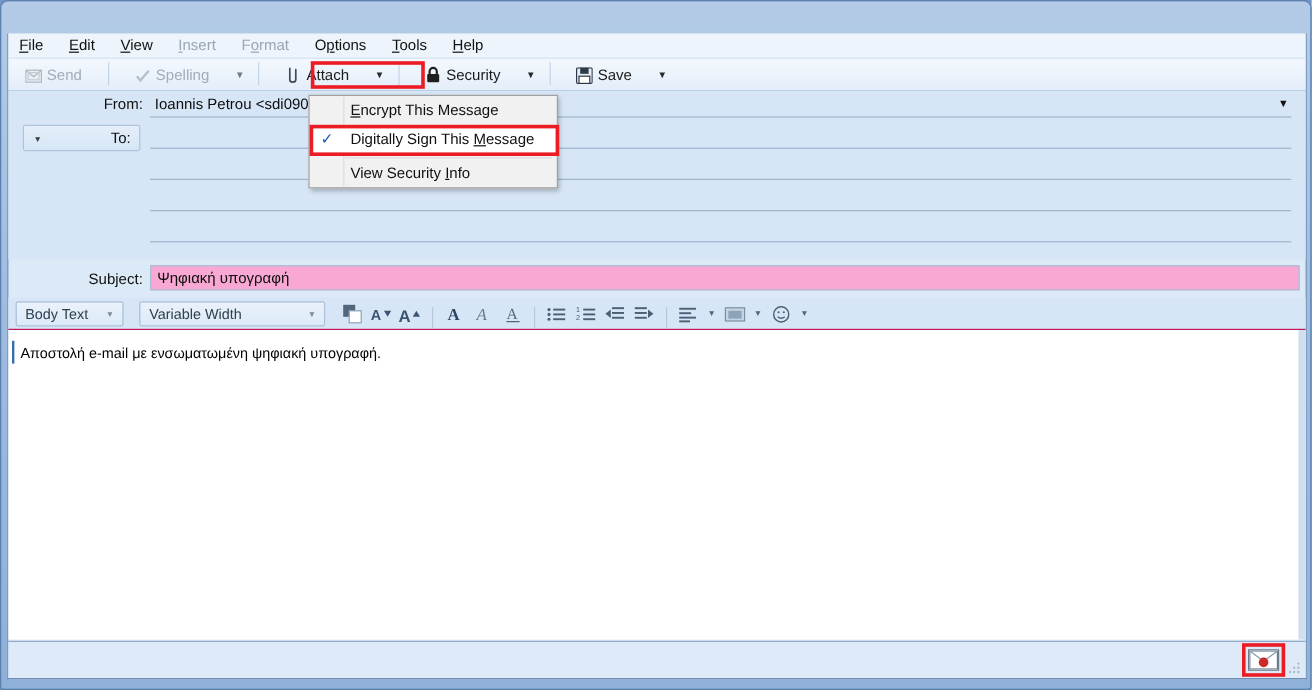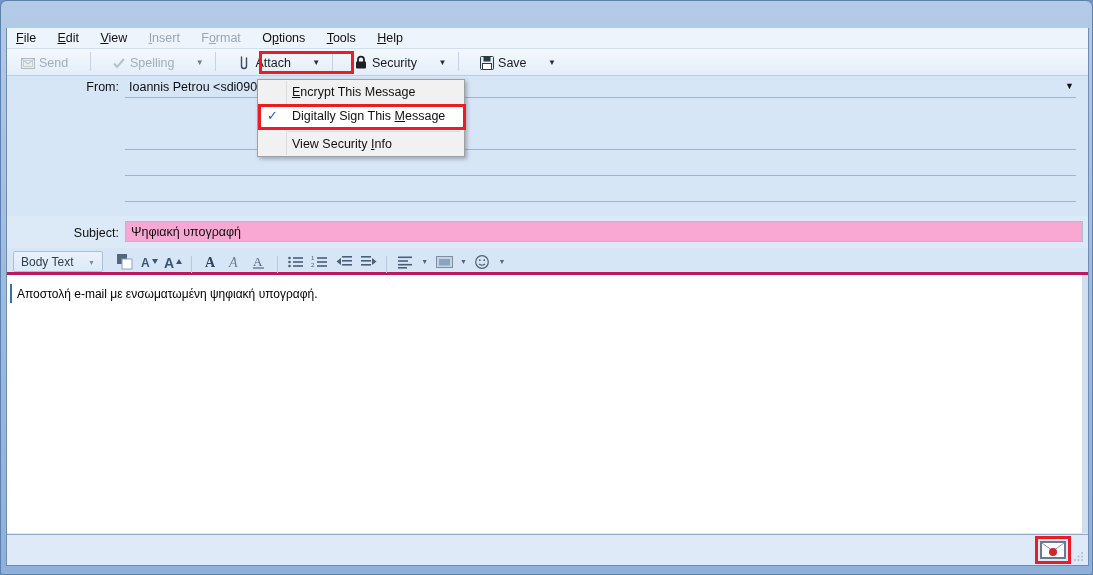--- a/index.html
+++ b/index.html
@@ -134,21 +134,21 @@
   .subjbox{
     position:absolute;left:118px;top:193px;width:958px;height:21px;
     background:#f9a8d4;border:1px solid #a8bed4;box-sizing:border-box;
   }
   .subjbox .v{position:absolute;left:5px;top:3px;font-size:12.5px;color:#0d0d0d;}
 
   
   .ftoolbar{
     position:absolute;left:0;top:220px;width:1081px;height:27px;
     background:#d7e6f6;
-    border-bottom:3px solid #be185d;
+    border-bottom:1px solid #be185d;
     box-sizing:border-box;
   }
   .combo{
     display:inline-block;height:21px;margin:3px 0 0 6px;vertical-align:top;
     border:1px solid #a9c0d7;border-radius:2px;position:relative;
     background:linear-gradient(180deg,#eaf2fb 0%,#dceaf8 100%);
     box-sizing:border-box;
   }
   .combo .cv{position:absolute;left:7px;top:3px;font-size:12px;color:#30404f;}
   .combo .cc{position:absolute;right:7px;top:7px;font-size:7px;color:#7e8b99;}
@@ -295,40 +295,52 @@
 
     <div class="hdrpanel">
 
       <div class="hdrrow" style="top:0px;">
         <span class="hdrlabel" style="left:0;width:112px;">From:</span>
         <span class="hdrvalue">Ioannis Petrou &lt;sdi09000</span>
         <span class="hdrfield"></span>
         <span class="fromcaret">▼</span>
       </div>
 
+      <div class="hdrrow" style="top:26px;">
+        <span class="tobtn">
+          <span class="caret">▼</span>
+          <span class="txt">To:</span>
+        </span>
+        <span class="hdrvalue"></span>
+        <span class="hdrfield"></span>
+      </div>
 
       <div class="hdrrow" style="top:52px;">
         <span class="hdrfield"></span>
       </div>
       <div class="hdrrow" style="top:78px;">
         <span class="hdrfield"></span>
       </div>
       <div class="hdrrow" style="top:104px;">
         <span class="hdrfield"></span>
       </div>
     </div>
 
     <div class="subjlabel">Subject:</div>
     <div class="subjbox">
       <span class="v">Ψηφιακή υπογραφή</span>
     </div>
 
     <div class="ftoolbar">
       <span class="combo" style="width:90px;">
         <span class="cv">Body Text</span>
+        <span class="cc">▼</span>
+      </span>
+      <span class="combo" style="width:155px;margin-left:10px;">
+        <span class="cv">Variable Width</span>
         <span class="cc">▼</span>
       </span>
 
       <span class="fgrp" style="margin-left:8px;">
         <span class="ficon">
           <svg width="17" height="17" viewBox="0 0 17 17">
             <rect x="1" y="1" width="10" height="10" fill="#52667d"></rect>
             <rect x="6" y="6" width="10" height="10" fill="#ffffff" stroke="#8fa2b6"></rect>
           </svg>
         </span>

